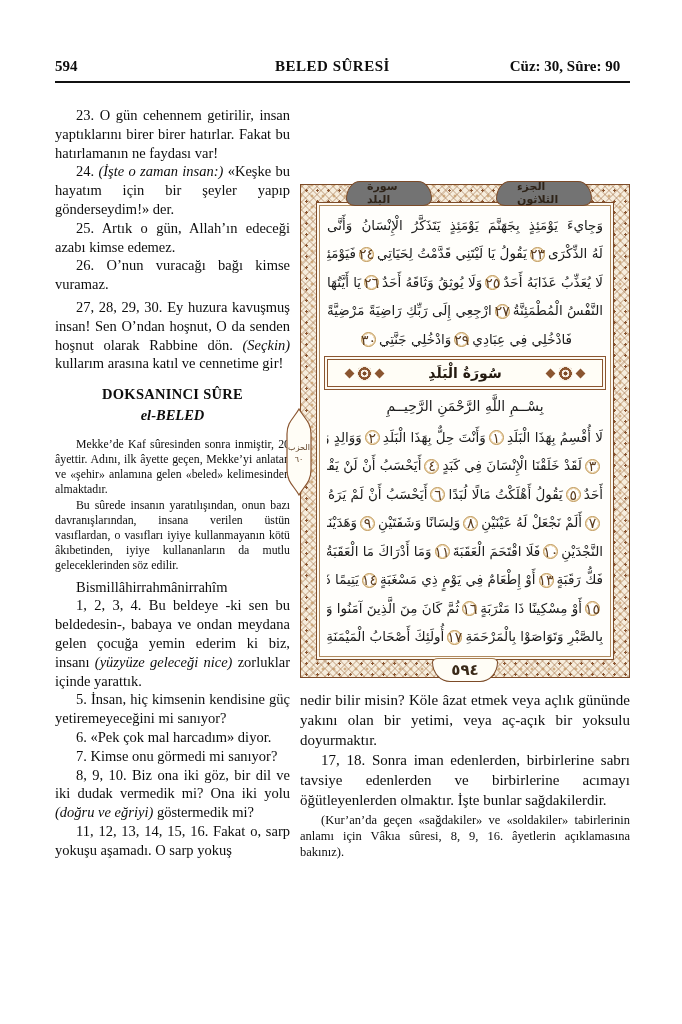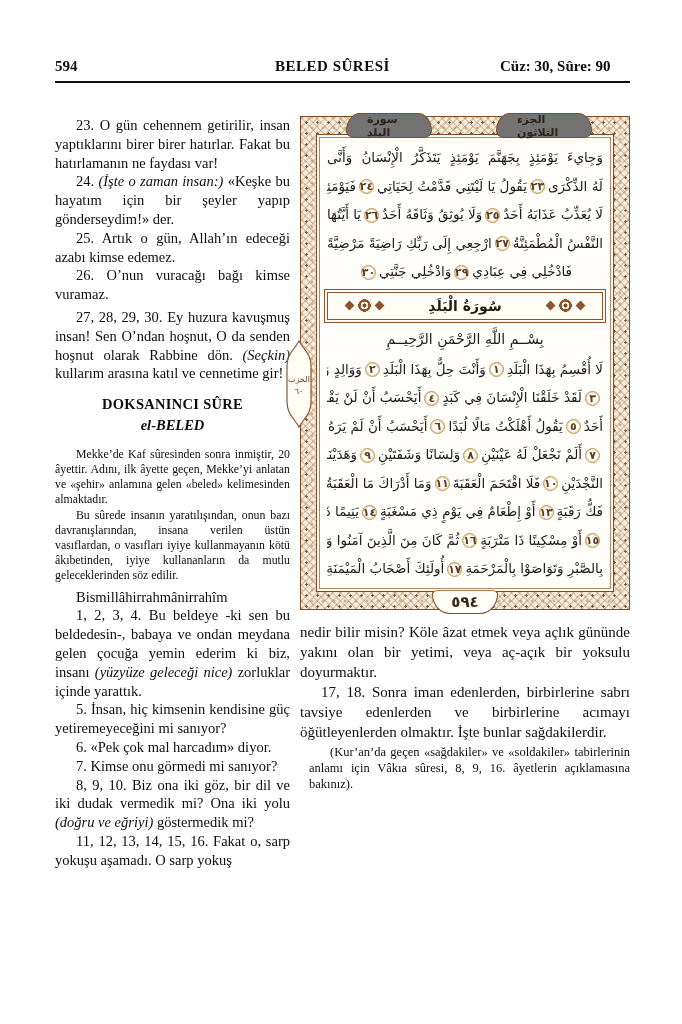--- a/index.html
+++ b/index.html
@@ -11,24 +11,24 @@
   }
   
   .hdr {
     position:absolute; left:55px; top:58px; width:575px;
     display:flex; align-items:baseline;
     font-weight:bold; font-size:15px;
     border-bottom:2px solid #111; padding-bottom:6px;
   }
   .hdr .c { flex:1; text-align:center; letter-spacing:.5px; }
   .hdr .l { width:110px; }
-  .hdr .r { width:130px; text-align:left; }
-
-  
-  .cols { position:absolute; left:55px; top:116px; width:575px; display:flex; gap:10px; }
+  .hdr .r { width:130px; text-align:center; }
+
+  
+  .cols { position:absolute; left:55px; top:106px; width:575px; display:flex; gap:10px;align-items:flex-end; }
   .colL { width:235px; flex:none; font-size:14.5px; line-height:18.8px; text-align:justify; }
   .colR { width:330px; flex:none; }
 
   p.bp { text-indent:21px; }
   p.bp em { font-style:italic; }
   .small { font-size:11.8px; line-height:15.2px; }
   .hblock { text-align:center; font-weight:bold; margin-top:12px; }
   .hblock .num { display:block; }
   .hblock .ttl { display:block; margin-top:2px; letter-spacing:.3px; }
   .hblock .nm  { display:block; font-style:italic; margin-top:2px; margin-bottom:12px; }
@@ -62,24 +62,23 @@
     height:28.5px; line-height:28.5px;
     direction:rtl; text-align:justify; text-align-last:justify;
     white-space:nowrap; overflow:hidden;
   }
   .qline.center { text-align-last:center; }
   .aya {
     display:inline-flex; align-items:center; justify-content:center;
     width:15px; height:15px; border-radius:50%;
     border:1px solid #bf9654;
     background:radial-gradient(circle, #ffffff 55%, #f1dfc0 58%);
-    color:#5a3b1e; font-size:11px; line-height:1;
+    color:#5a3b1e; font-size:14px; line-height:1;
     margin:0 3px; vertical-align:middle;
     font-family:"DejaVu Sans", sans-serif;
-    font-weight:bold;
   }
   .cart {
     position:absolute; top:-3px; height:25px;
     background:#737373; border:1.3px solid #7c4b28;
     border-radius:14px 14px 9px 9px / 18px 18px 7px 7px;
     display:flex; align-items:center; justify-content:center;
     font-family:"DejaVu Sans", sans-serif; font-size:11px; font-weight:bold; color:#2e2318;
     z-index:3; padding:0 20px;
   }
   .cartL { left:46px;  width:86px; }
@@ -117,21 +116,21 @@
 
   .bsml {
     font-family:"DejaVu Sans", sans-serif;
     font-size:14px; color:#1c1c1c; height:26px; line-height:26px;
     text-align:center; white-space:nowrap; overflow:hidden;
   }
 
   
   .rtext { margin-top:12px; font-size:15px; line-height:20px; text-align:justify; }
   .rtext p.bp { text-indent:21px; }
-  .rnote { font-size:12.5px; line-height:16px; margin-top:2px;margin-left:9px; }
+  .rnote { font-size:12.5px; line-height:16px; margin-top:2px; }
 </style>
 </head>
 <body>
 
 <div class="page">
 
   <div class="hdr">
     <span class="l">594</span>
     <span class="c">BELED SÛRESİ</span>
     <span class="r">Cüz: 30, Sûre: 90</span>

